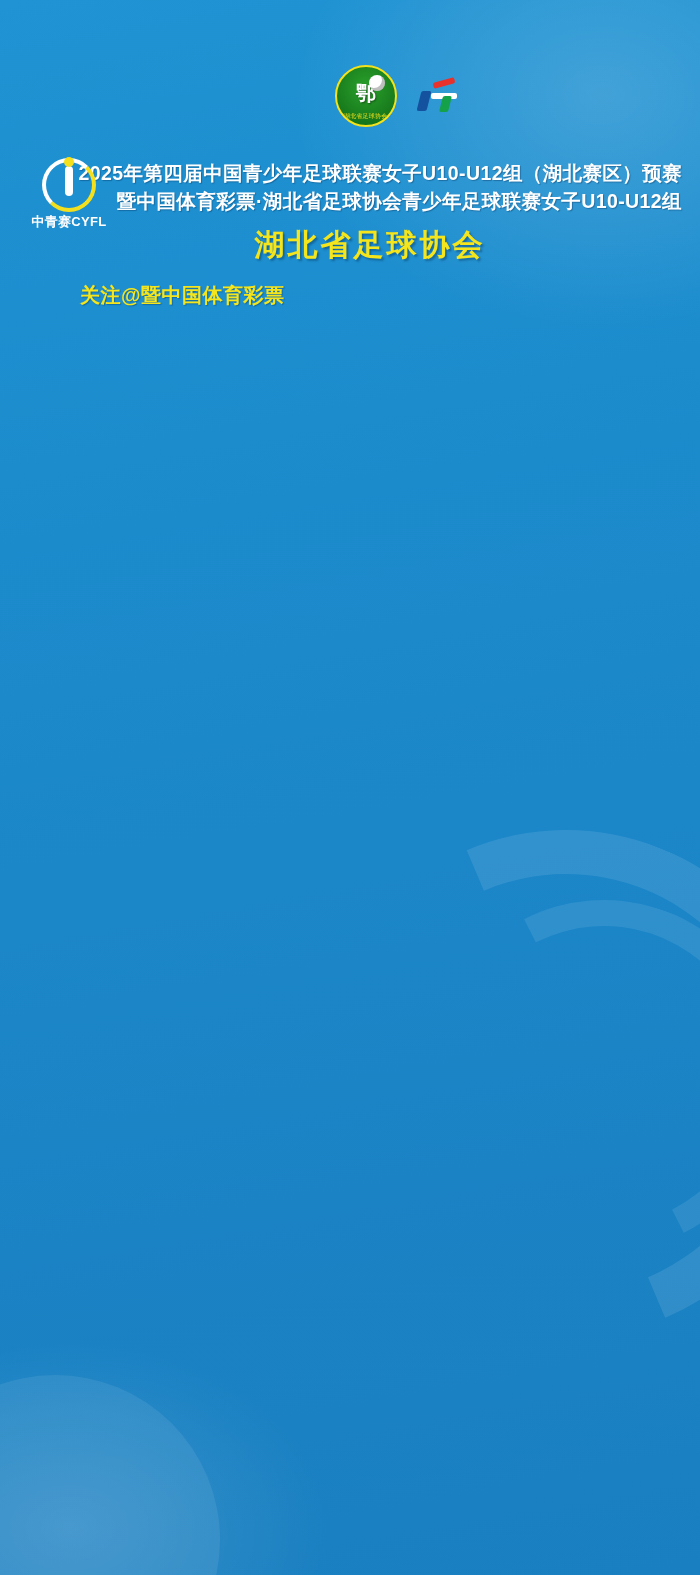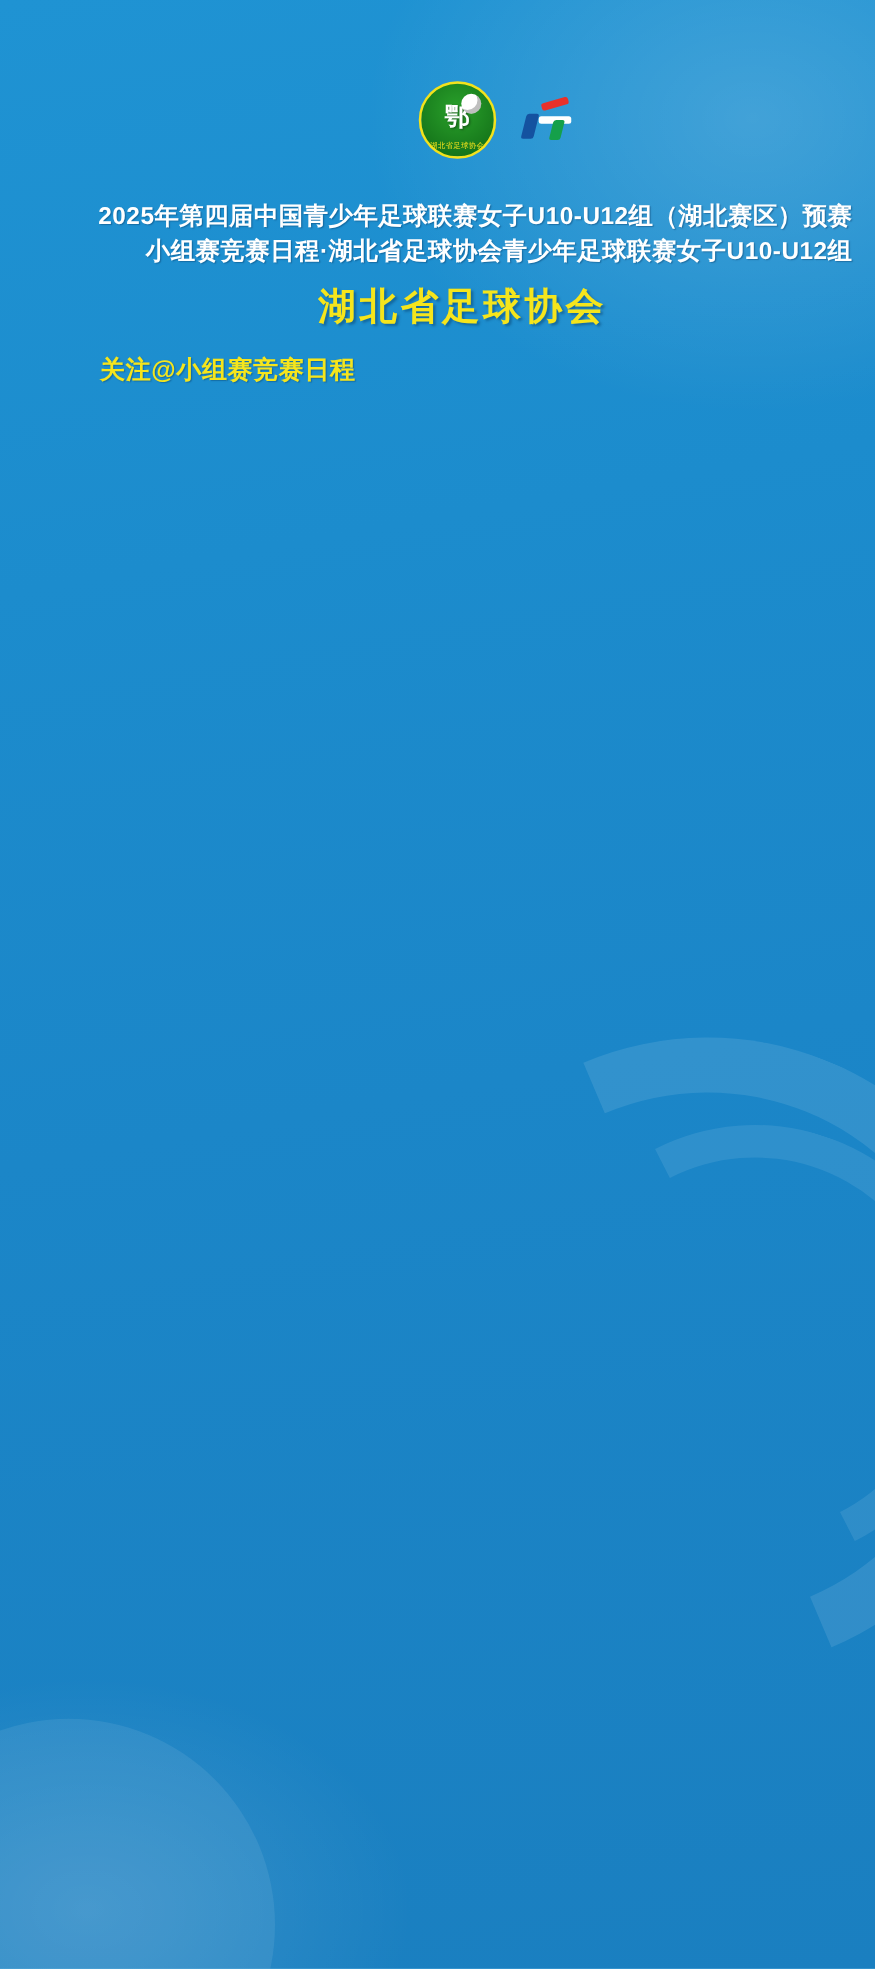--- a/index.html
+++ b/index.html
@@ -378,24 +378,31 @@
         <i class="bar-red"></i>
           <i class="bar-white"></i>
           <i class="bar-blue"></i>
           <i class="bar-green"></i>
       </span>
       <span class="txt">中国体育彩票</span>
     </div>
   </div>
 
   <div class="title-wrap">
+    <div class="cyfl-logo">
+      <div class="figure">
+        <span class="ring"></span>
+        <span class="person"></span>
+      </div>
+      <div class="name">中青赛CYFL</div>
+    </div>
     <div class="t-line">2025年第四届中国青少年足球联赛女子U10-U12组（湖北赛区）预赛</div>
-    <div class="t-line">小组赛竞赛日程·湖北省足球协会青少年足球联赛女子U10-U12组</div>
+    <div class="t-line">暨中国体育彩票·湖北省足球协会青少年足球联赛女子U10-U12组</div>
     <div class="t-sub">湖北省足球协会</div>
-    <div class="t-follow">关注@小组赛竞赛日程</div>
+    <div class="t-follow">关注@暨中国体育彩票</div>
   </div>
 
   <div class="card">
     <table class="sched">
       <colgroup>
         <col class="col-date">
           <col class="col-round">
           <col class="col-group">
           <col class="col-no">
         <col class="col-home">

